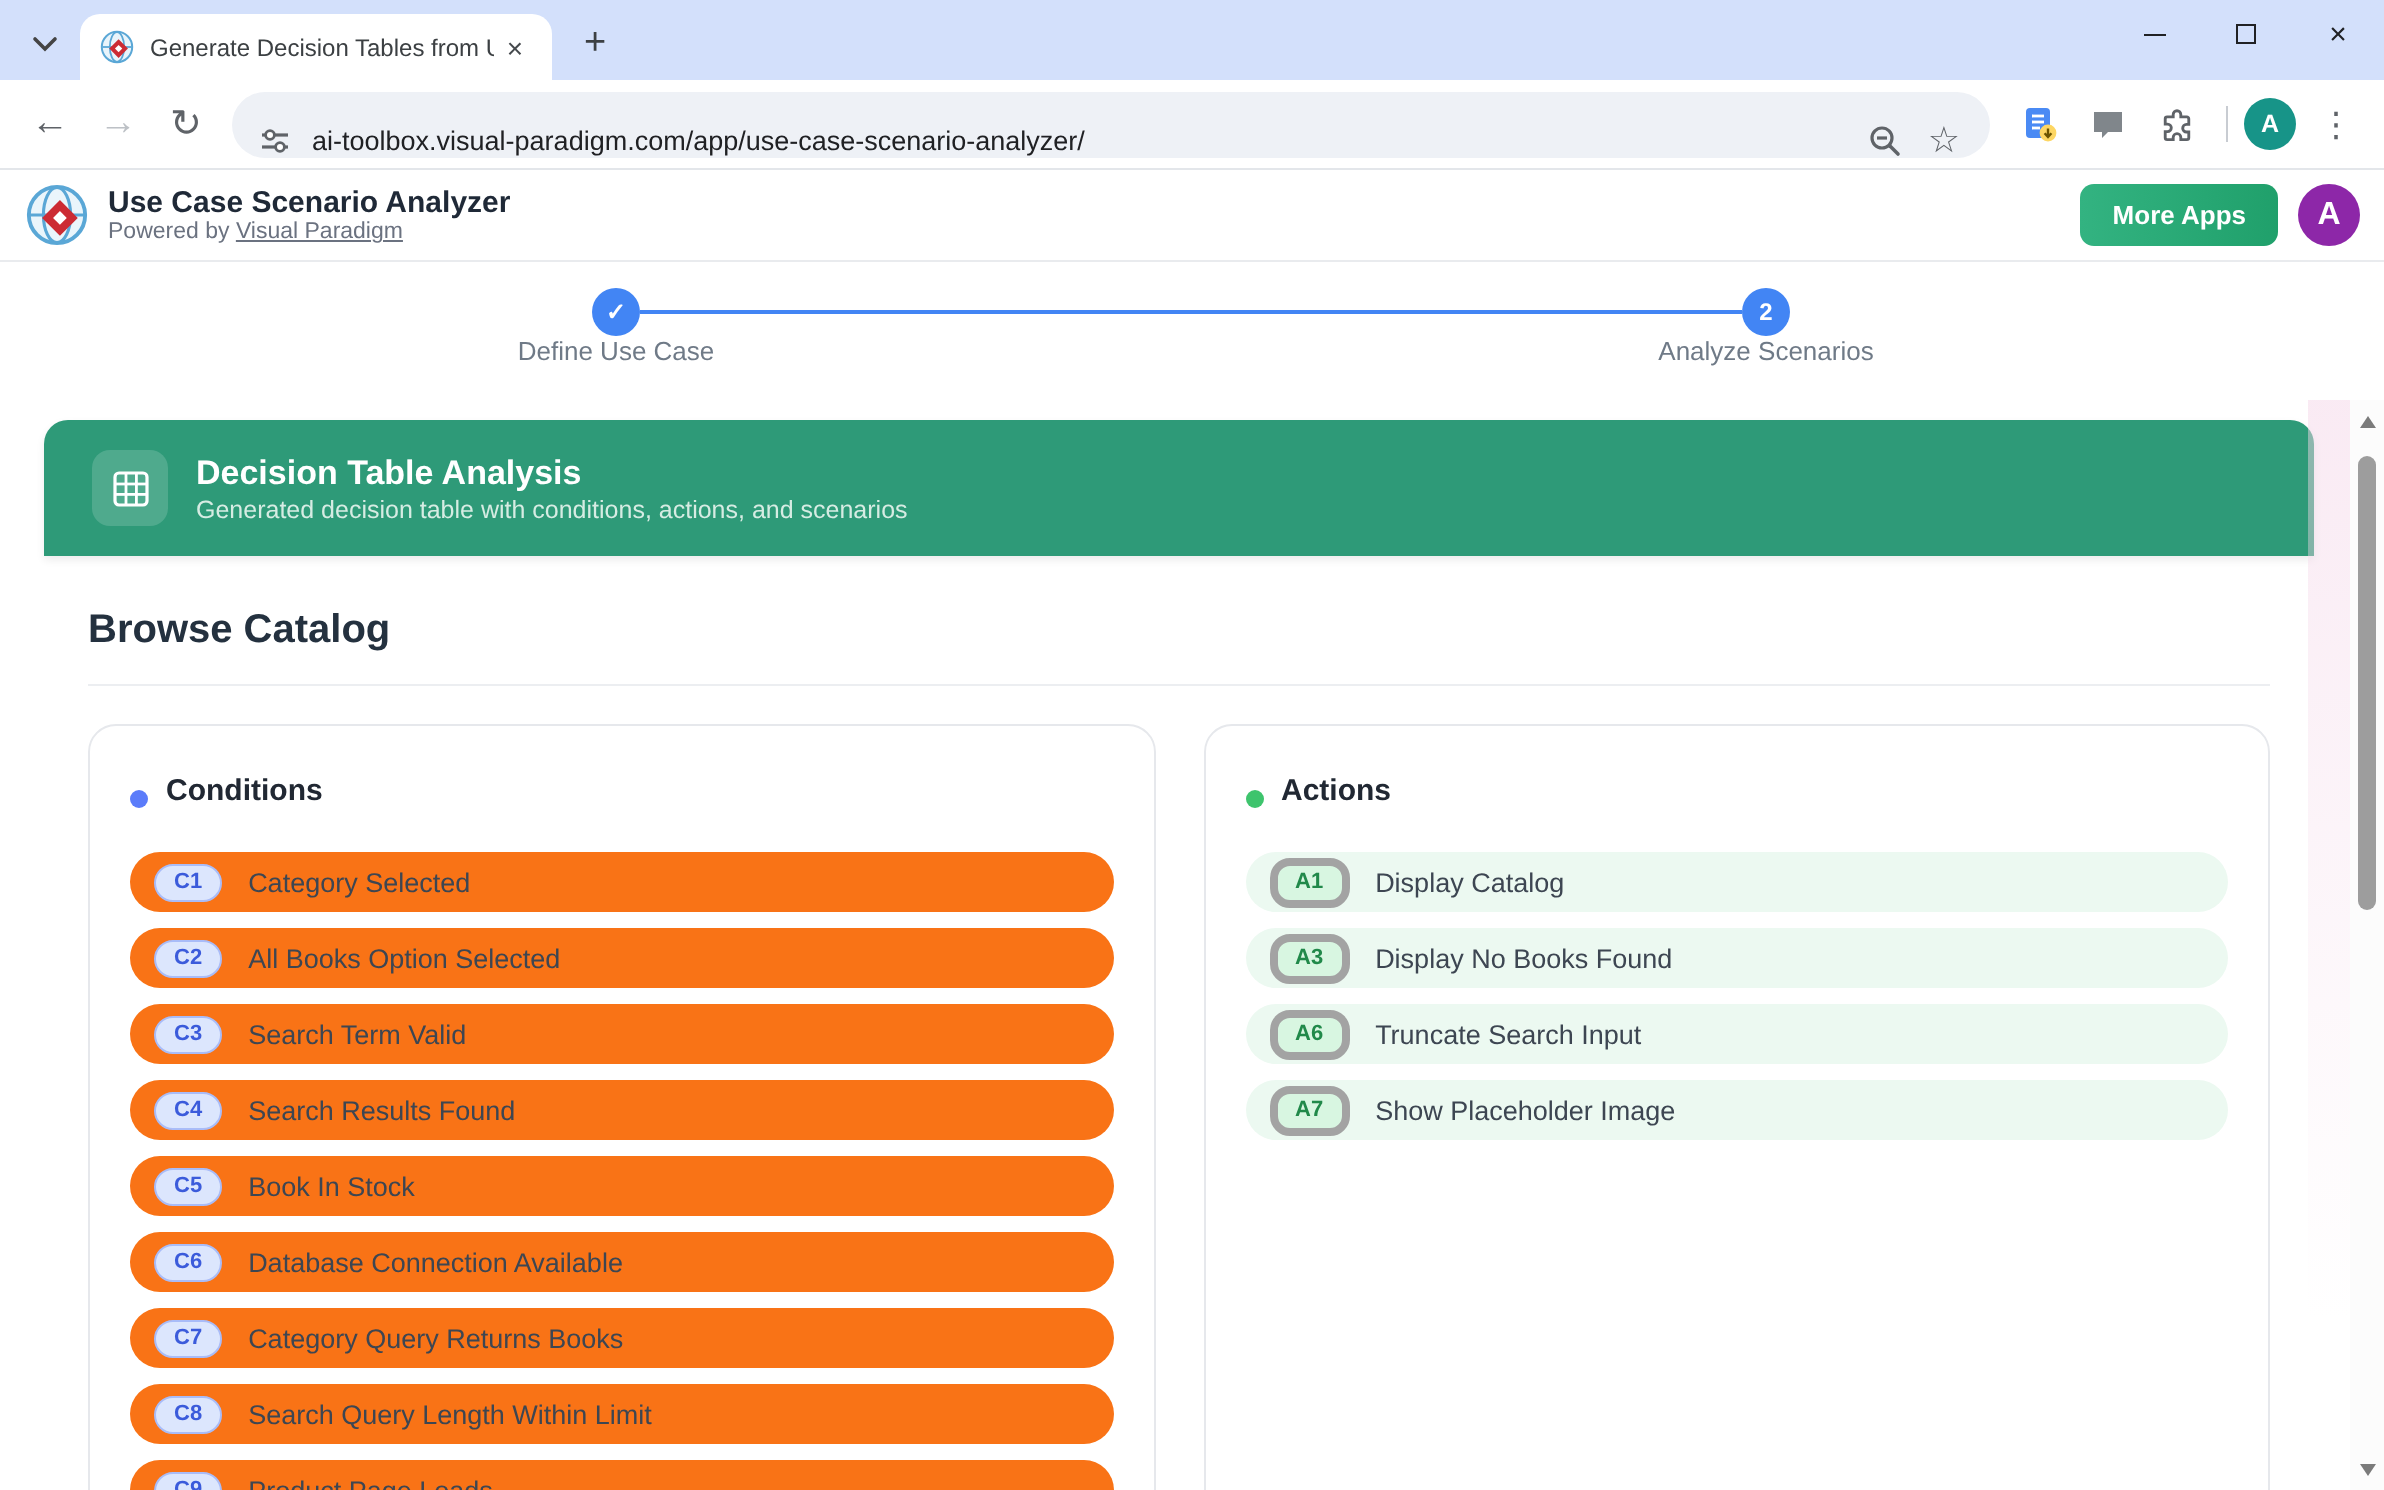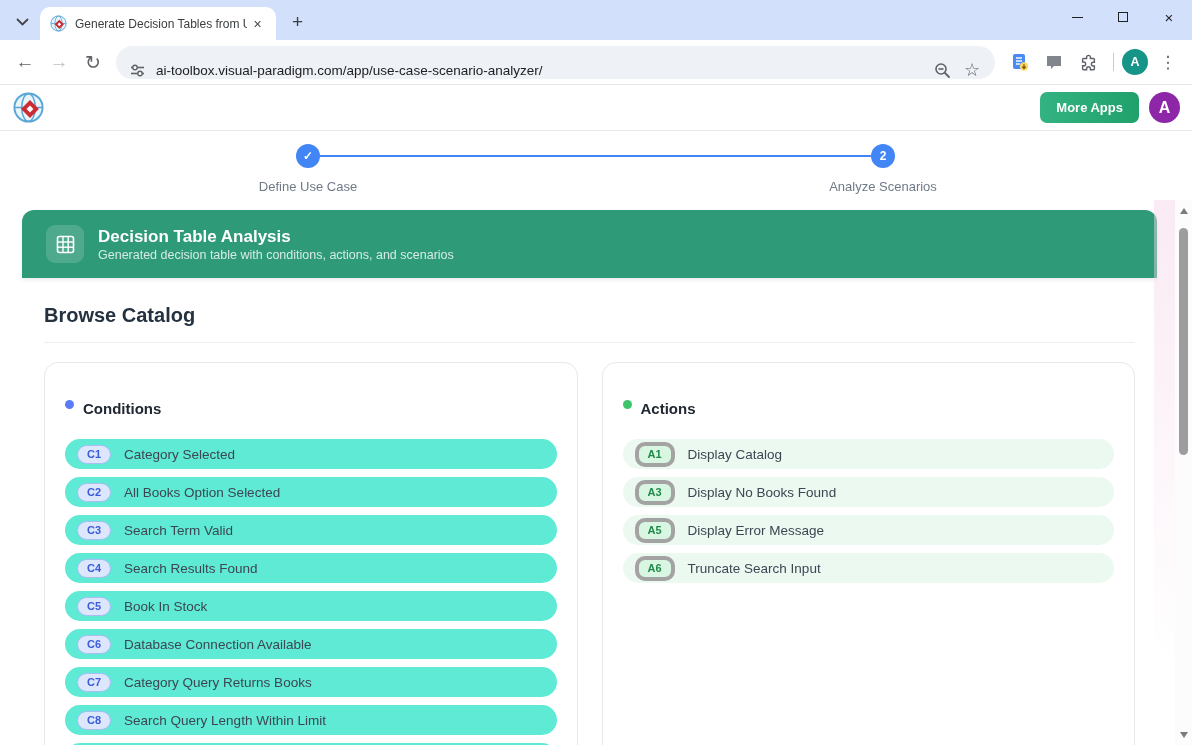--- a/index.html
+++ b/index.html
@@ -47,45 +47,45 @@
 
   
   .app-content { flex:1 1 auto; position:relative; background:#fff; overflow:hidden; }
 
   
   .stepper { position:relative; height:74px; }
   .step-line { position:absolute; left:320px; top:24px; width:551px; height:2px; background:#4285f4; }
   .step-circle { position:absolute; top:13px; width:24px; height:24px; border-radius:50%; background:#4285f4; color:#fff; display:flex; align-items:center; justify-content:center; font-size:12px; font-weight:bold; cursor:pointer; }
   .step-circle.s1 { left:296px; }
   .step-circle.s2 { left:871px; }
-  .step-label { position:absolute; top:48px; font-size:13px; color:#6f7a87; text-align:center; width:160px; }
+  .step-label { position:absolute; top:37px; font-size:13px; color:#6f7a87; text-align:center; width:160px; }
   .step-label.l1 { left:228px; }
   .step-label.l2 { left:803px; }
 
   
   .main-card { margin:5px 18px 0 22px; width:1135px; background:#fff; border-radius:12px; }
   .banner { background:#2e9a78; border-radius:12px 12px 0 0; height:68px; display:flex; align-items:center; padding:0 24px; box-shadow:0 2px 4px rgba(0,0,0,0.08); }
   .banner-icon-box { width:38px; height:38px; border-radius:9px; background:rgba(255,255,255,0.16); display:flex; align-items:center; justify-content:center; margin-right:14px; flex:0 0 38px; }
   .banner-title { color:#ffffff; font-size:17px; font-weight:bold; line-height:1.3; }
   .banner-sub { color:#d6ece3; font-size:12.5px; }
 
   .card-body { padding:0 22px; }
   .section-title { font-size:20px; font-weight:bold; color:#24313f; padding:26px 0 15px 0; }
   .section-divider { height:1px; background:#eceef1; }
 
   .columns { display:flex; gap:24px; margin-top:19px; align-items:stretch; }
   .panel { flex:1 1 0; border:1px solid #e6e8ec; border-radius:14px; padding:24px 20px; background:#fff; min-height:560px; }
-  .panel-header { display:flex; align-items:flex-start; margin-bottom:22px;margin-top:13px; }
+  .panel-header { display:flex; align-items:flex-end; margin-bottom:22px; }
   .panel-dot { width:9px; height:9px; border-radius:50%; margin-right:9px; }
   .panel-dot.blue { background:#5b7cfa; }
   .panel-dot.green { background:#3ec46d; }
   .panel-title { font-size:15px; font-weight:bold; color:#212833; }
 
   .item-row { height:30px; border-radius:15px; display:flex; align-items:center; padding:0 12px; margin-bottom:8px; }
-  .item-row.cond { background:#5eead4; }
+  .item-row.cond { background:#f97316; }
   .item-row.act  { background:#ecf9f1; }
   .badge { font-size:11px; font-weight:bold; padding:2.5px 9px; border-radius:10px; margin-right:13px; }
   .badge.cond { background:#dce6fd; border:1px solid #a9bcf8; color:#3b5bdb; }
   .badge.act  { background:#d8f6e1; border:4px solid #a3a3a3; color:#21894a; }
   .item-label { font-size:13.5px; color:#3d4652; }
 
   
   .pink-strip { position:absolute; top:69px; right:17px; width:21px; height:460px; background:linear-gradient(180deg, rgba(244,214,232,0.5), rgba(255,255,255,0)); pointer-events:none; }
   .scrollbar { position:absolute; top:69px; right:0; width:17px; bottom:0; background:#fcfcfc; }
   .sb-arrow { position:absolute; left:0; width:17px; height:15px; display:flex; align-items:center; justify-content:center; cursor:pointer; }
@@ -180,20 +180,24 @@
   </div>
 
   <div class="app-header">
     <svg class="app-logo" viewBox="0 0 34 34">
       <circle cx="17" cy="17" r="14.5" fill="#eaf5fb" stroke="#5aa7d6" stroke-width="2"></circle>
       <ellipse cx="17" cy="17" rx="7" ry="14.2" fill="none" stroke="#5aa7d6" stroke-width="1.6"></ellipse>
       <line x1="2.8" y1="17" x2="31.2" y2="17" stroke="#5aa7d6" stroke-width="1.6"></line>
       <rect x="12" y="12" width="13" height="13" transform="rotate(45 18.5 18.5)" fill="#cc2b33"></rect>
       <rect x="16" y="16" width="5" height="5" transform="rotate(45 18.5 18.5)" fill="#ffffff"></rect>
     </svg>
+    <div>
+      <div class="app-title">Use Case Scenario Analyzer</div>
+      <div class="app-sub"><span>Powered by </span><span class="powered-link">Visual Paradigm</span></div>
+    </div>
     <div class="app-header-right">
       <button class="more-apps-btn">More Apps</button>
       <div class="app-avatar">A</div>
     </div>
   </div>
 
   <div class="app-content">
 
     <div class="stepper">
       <div class="step-line"></div>
@@ -278,26 +282,26 @@
             <div id="actions-list">
                 <div class="item-row act">
                   <span class="badge act">A1</span>
                   <span class="item-label">Display Catalog</span>
                 </div>
                 <div class="item-row act">
                   <span class="badge act">A3</span>
                   <span class="item-label">Display No Books Found</span>
                 </div>
                 <div class="item-row act">
-                  <span class="badge act">A5</span>
-                  <span class="item-label">Display Error Message</span>
-                </div>
-                <div class="item-row act">
                   <span class="badge act">A6</span>
                   <span class="item-label">Truncate Search Input</span>
+                </div>
+                <div class="item-row act">
+                  <span class="badge act">A7</span>
+                  <span class="item-label">Show Placeholder Image</span>
                 </div>
               </div>
           </div>
         </div>
       </div>
     </div>
 
     <div class="pink-strip"></div>
 
     <div class="scrollbar">

